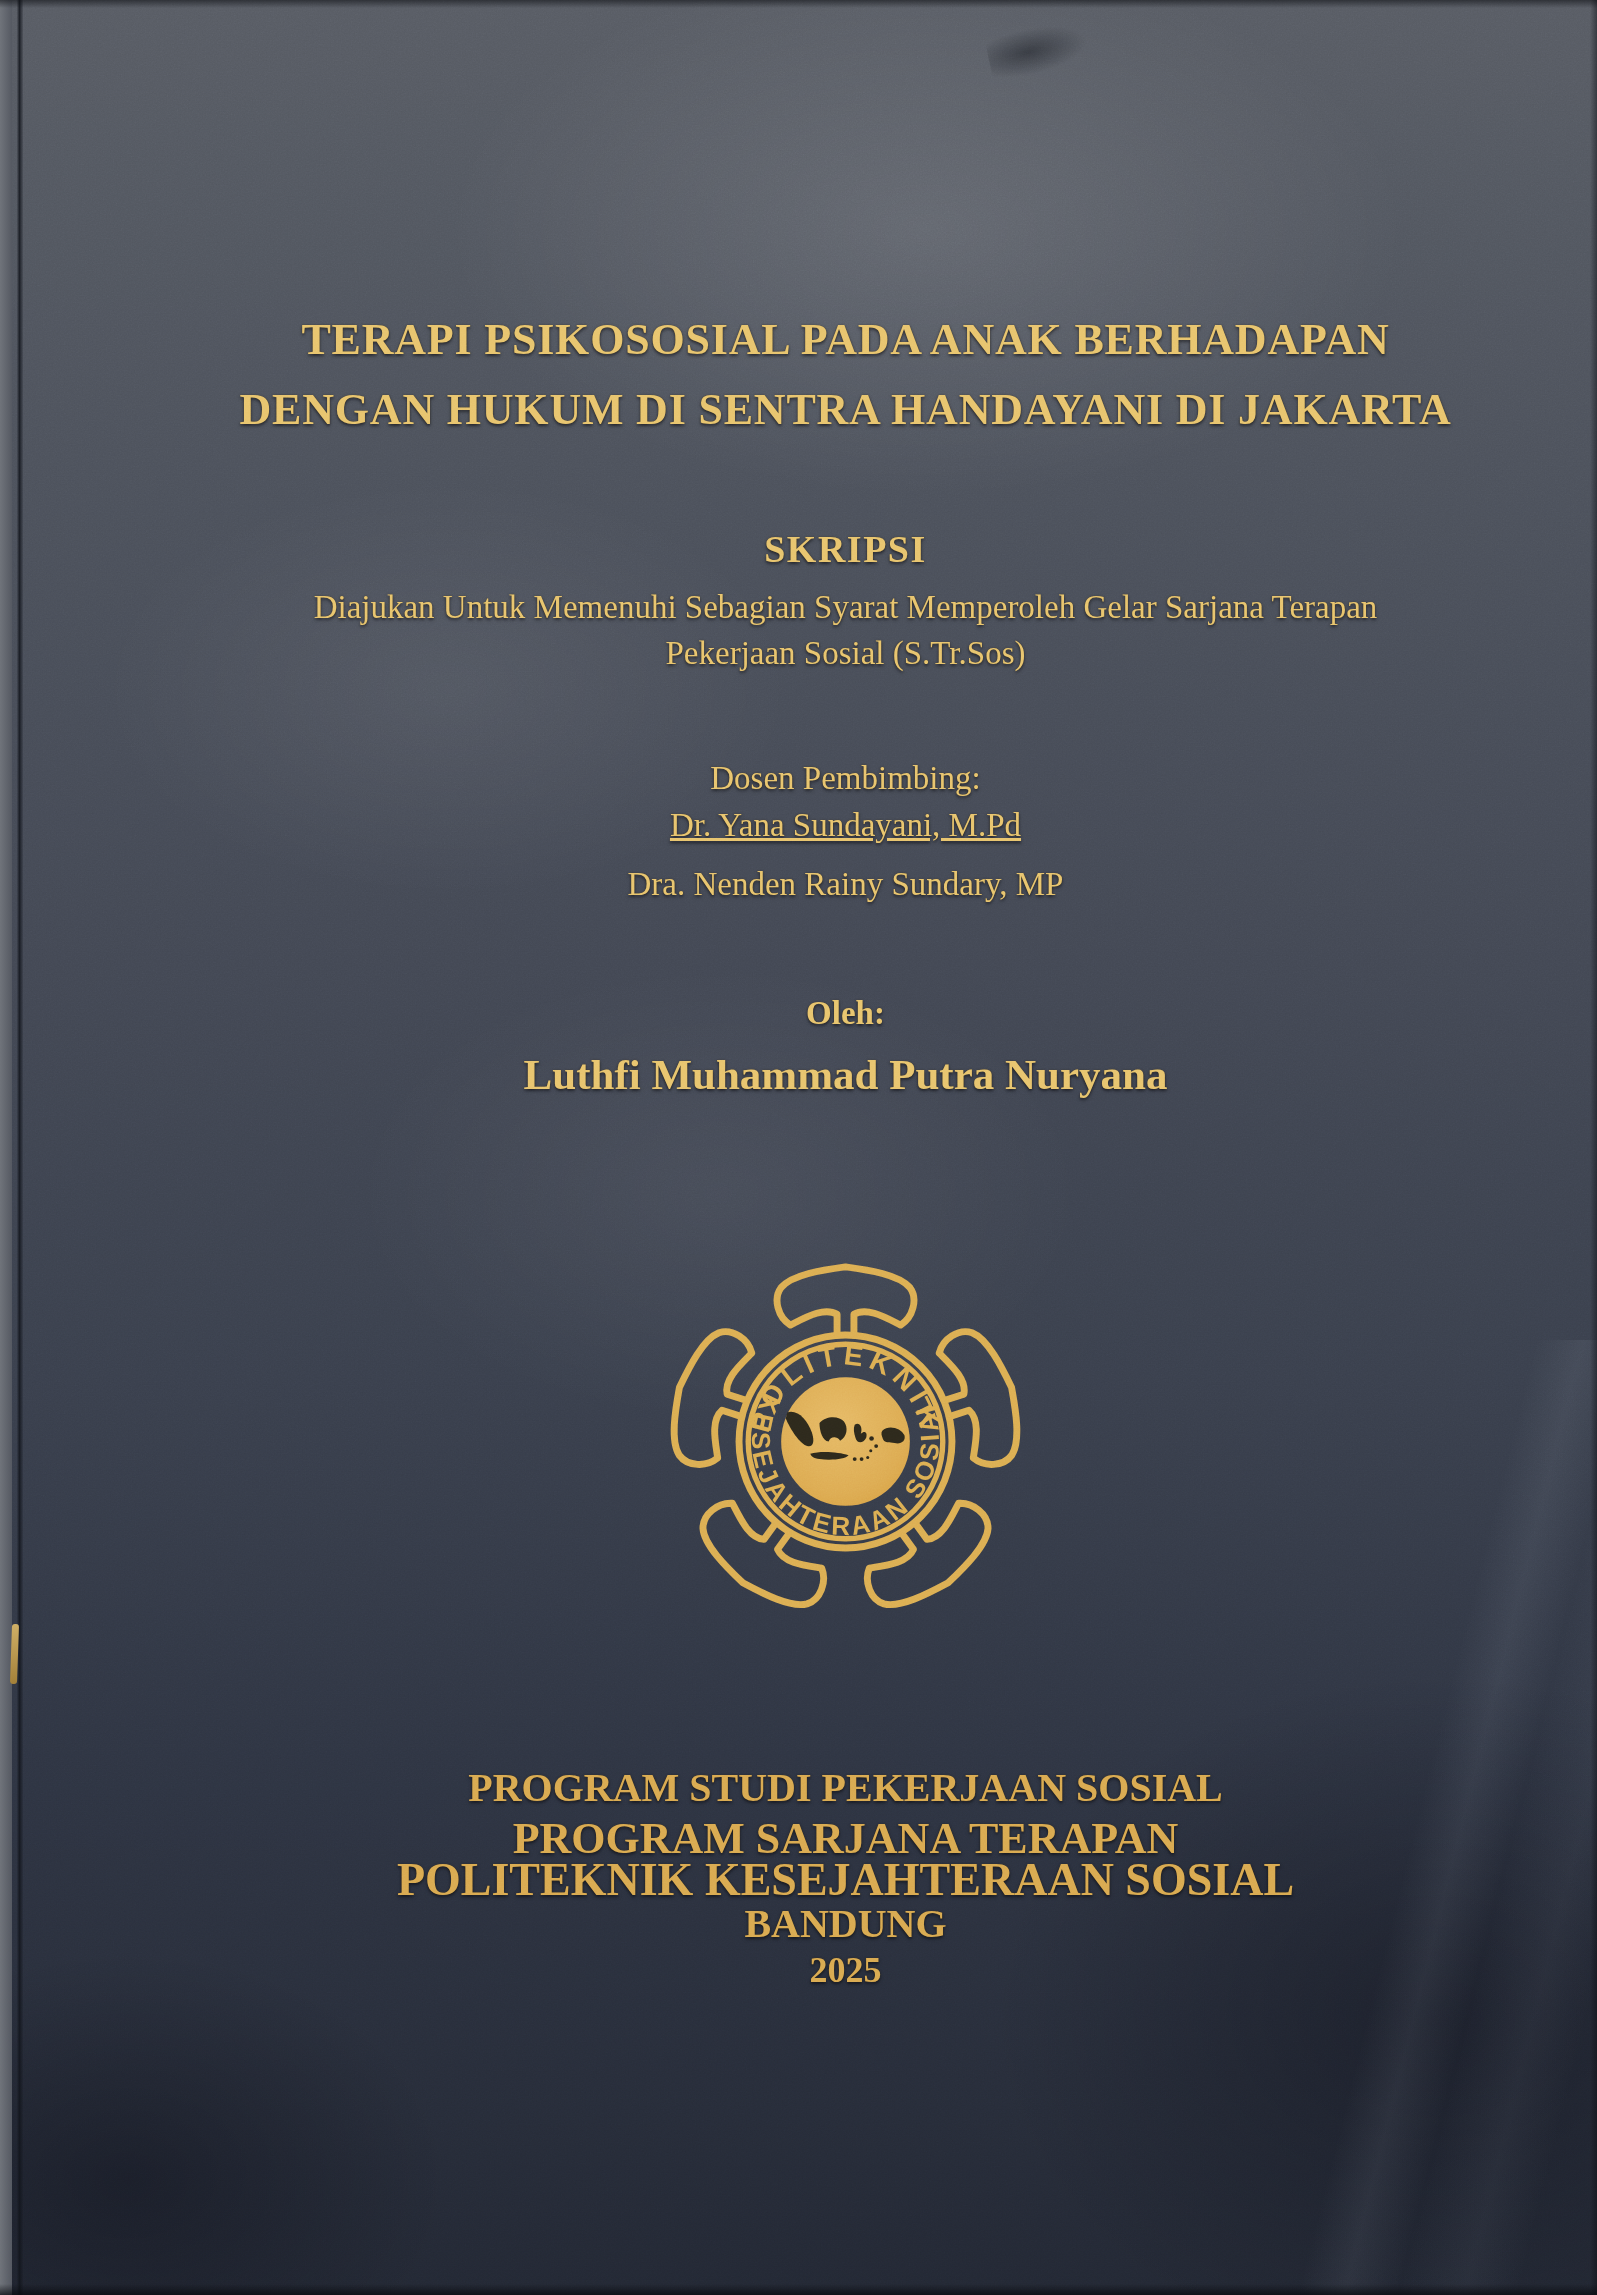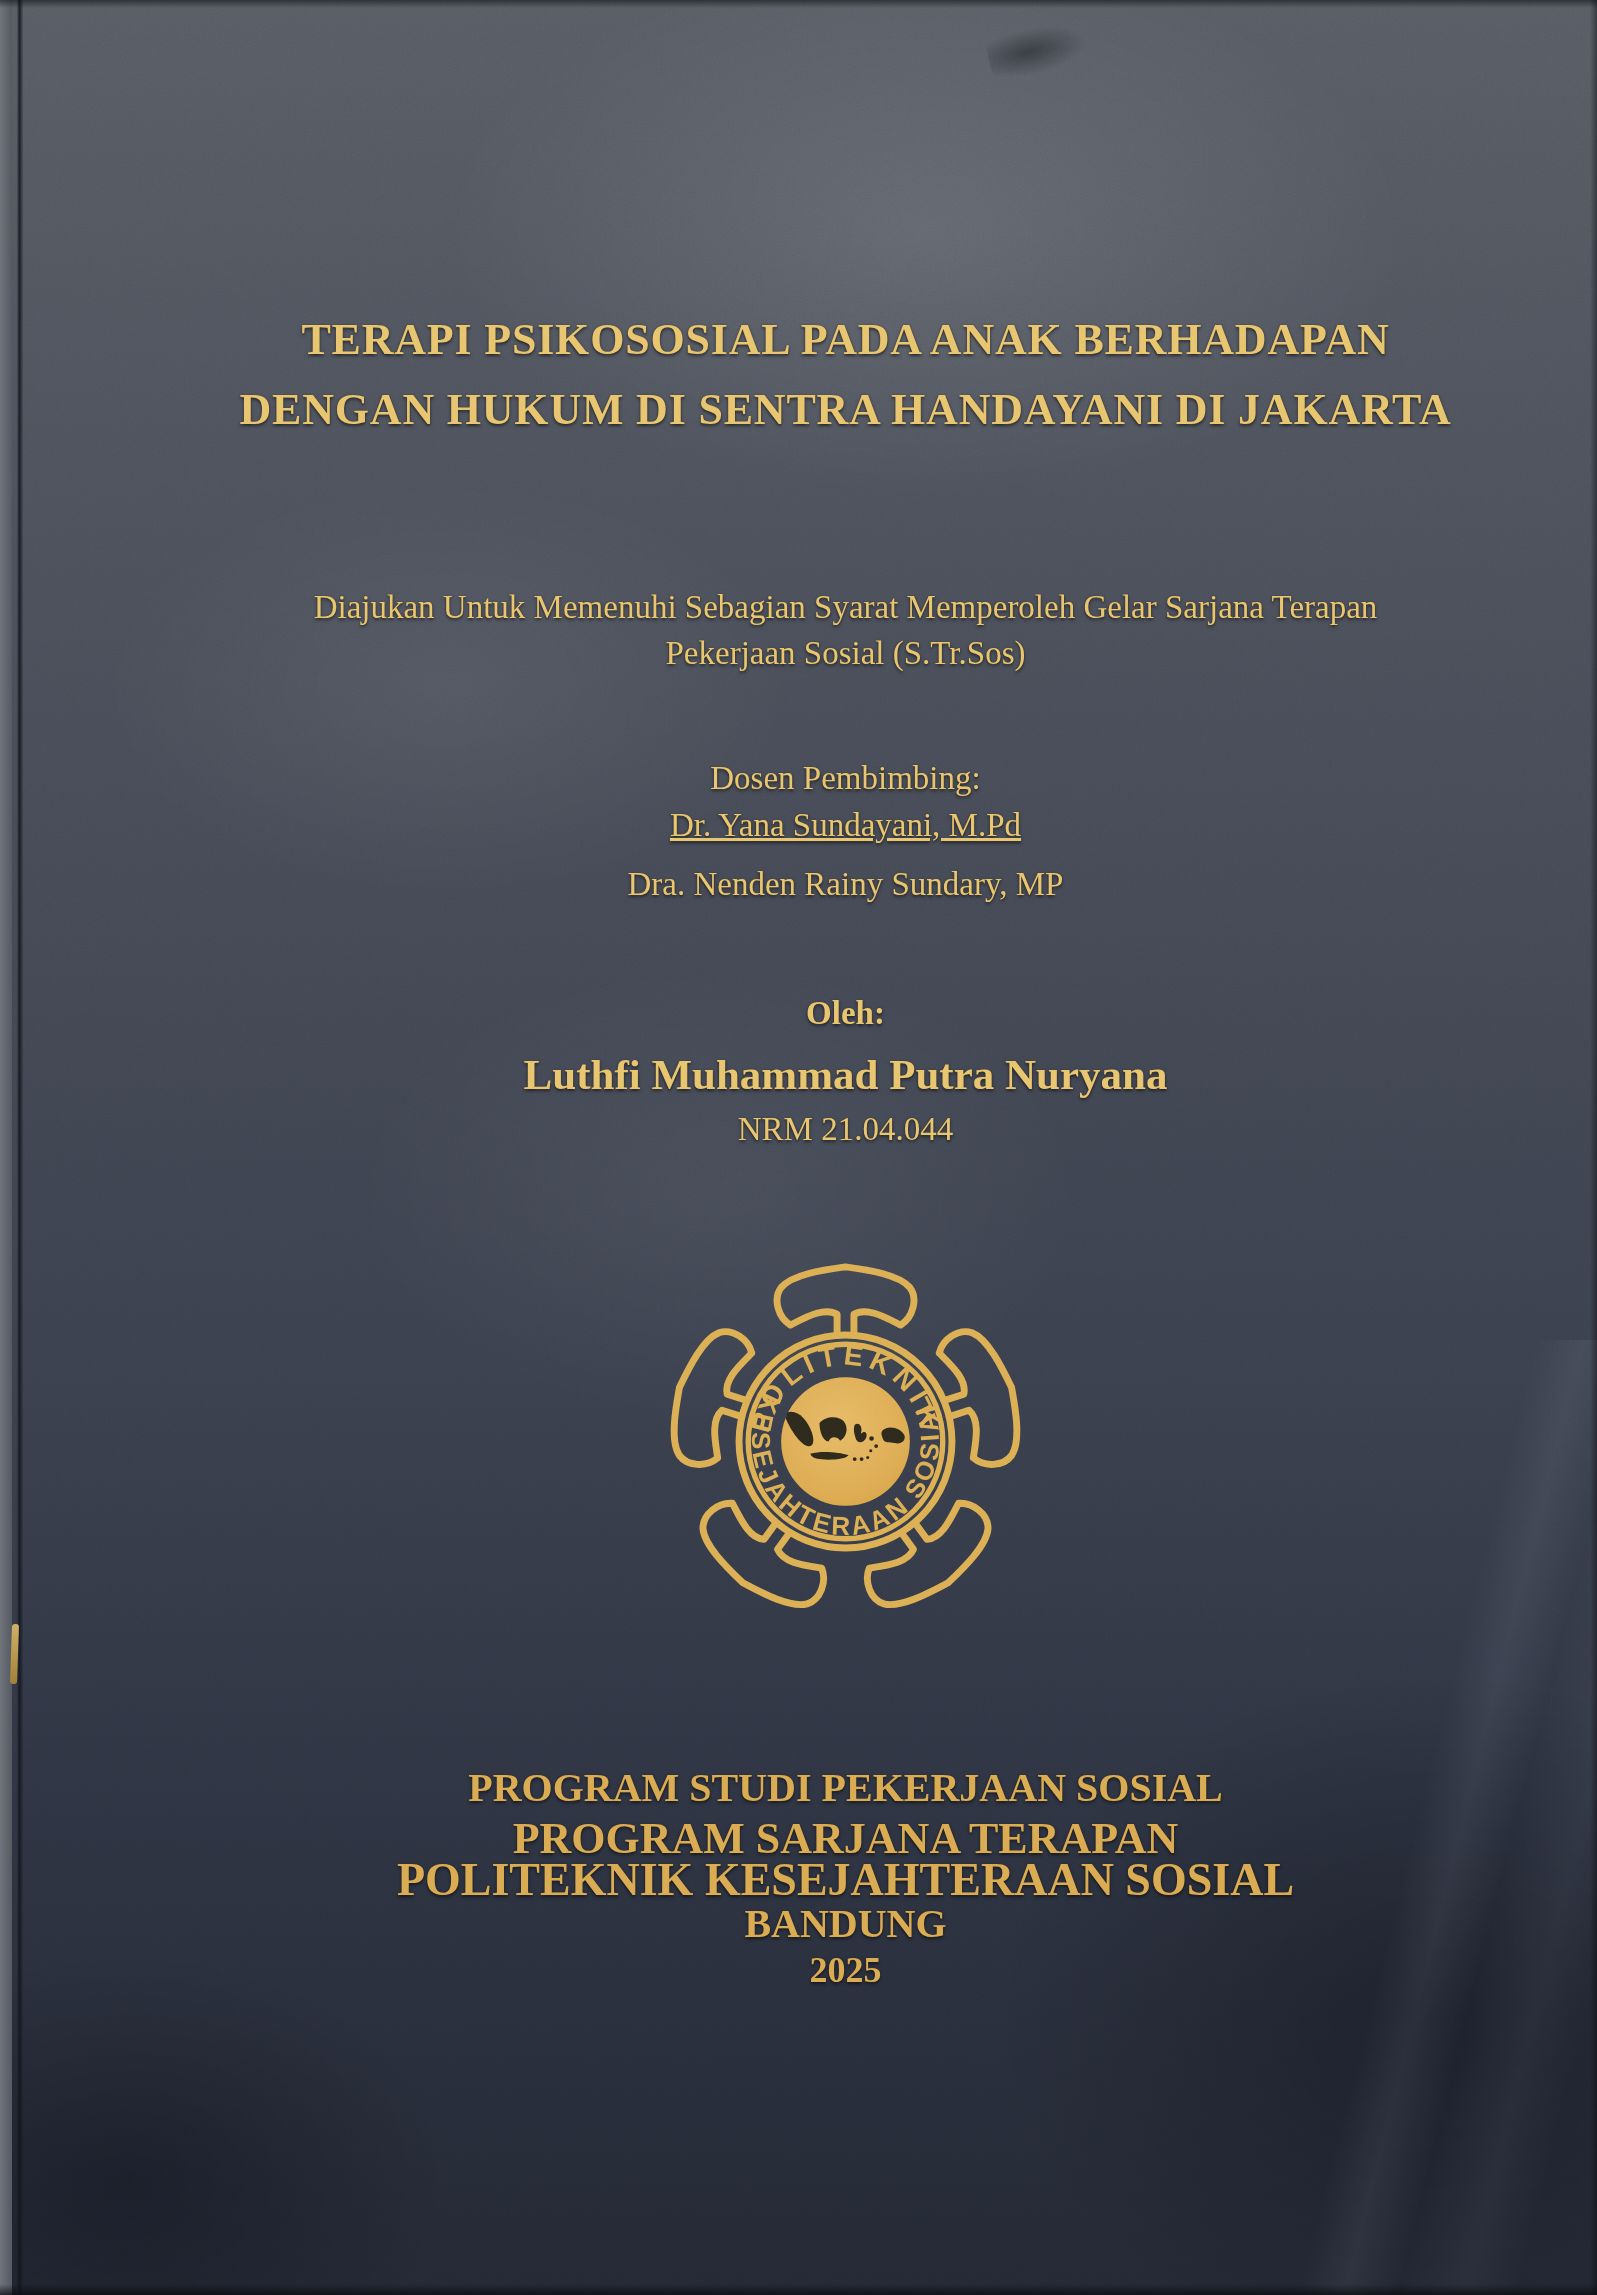--- a/index.html
+++ b/index.html
@@ -114,33 +114,33 @@
   <div class="gloss-right"></div>
   <div class="smudge"></div>
 
   <div class="content">
 
     <div class="title-block gold-text">
       <span>TERAPI PSIKOSOSIAL PADA ANAK BERHADAPAN</span><br>
       <span>DENGAN HUKUM DI SENTRA HANDAYANI DI JAKARTA</span>
     </div>
 
+    <div class="skripsi-label gold-text">SKRIPSI</div>
 
     <div class="subtitle-block gold-text">
       <span>Diajukan Untuk Memenuhi Sebagian Syarat Memperoleh Gelar Sarjana Terapan</span><br>
       <span>Pekerjaan Sosial (S.Tr.Sos)</span>
     </div>
 
     <div class="advisor-heading gold-text">Dosen Pembimbing:</div>
     <div class="advisor-name-1 gold-text">Dr. Yana Sundayani, M.Pd</div>
     <div class="advisor-name-2 gold-text">Dra. Nenden Rainy Sundary, MP</div>
 
     <div class="oleh-heading gold-text">Oleh:</div>
     <div class="author-name gold-text">Luthfi Muhammad Putra Nuryana</div>
-    <div class="author-id gold-text">NRM 21.04.044</div>
 
     <svg class="logo" viewBox="-250 -250 500 500" aria-hidden="true">
       <defs>
         <radialGradient id="discGrad" cx="45%" cy="38%" r="75%">
           <stop offset="0%" stop-color="#e6ba66"></stop>
           <stop offset="70%" stop-color="#ddab52"></stop>
           <stop offset="100%" stop-color="#d79f41"></stop>
         </radialGradient>
         <path id="petal" d="M -11,-139 L -11,-166 C -28,-176 -52,-162 -72,-152 C -88,-162 -95,-186 -84,-201 C -70,-218 -30,-224 0,-228 C 30,-224 70,-218 84,-201 C 95,-186 88,-162 72,-152 C 52,-162 28,-176 11,-166 L 11,-139"></path>
         <path id="arcTop" d="M -100,0 A 100,100 0 0 1 100,0"></path>

